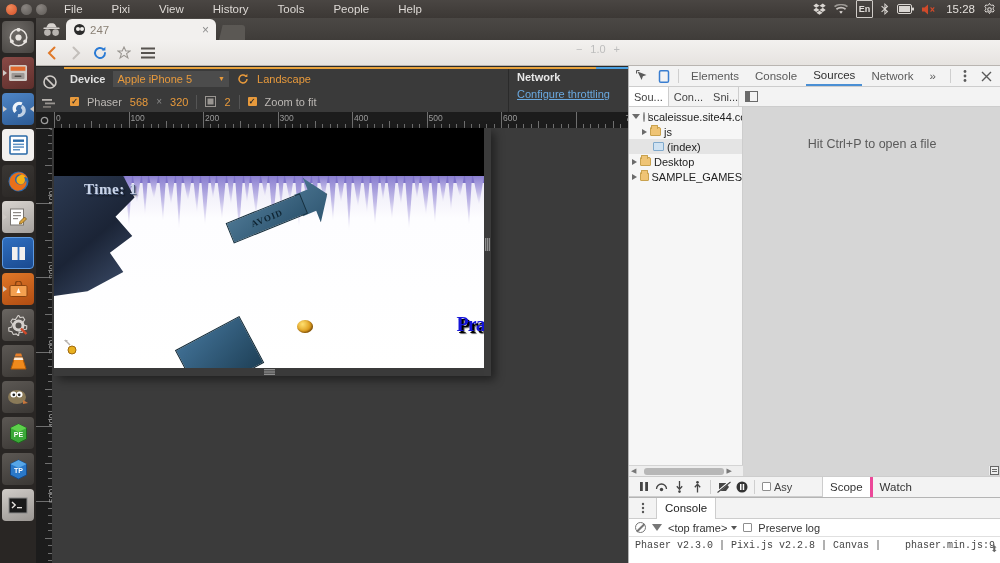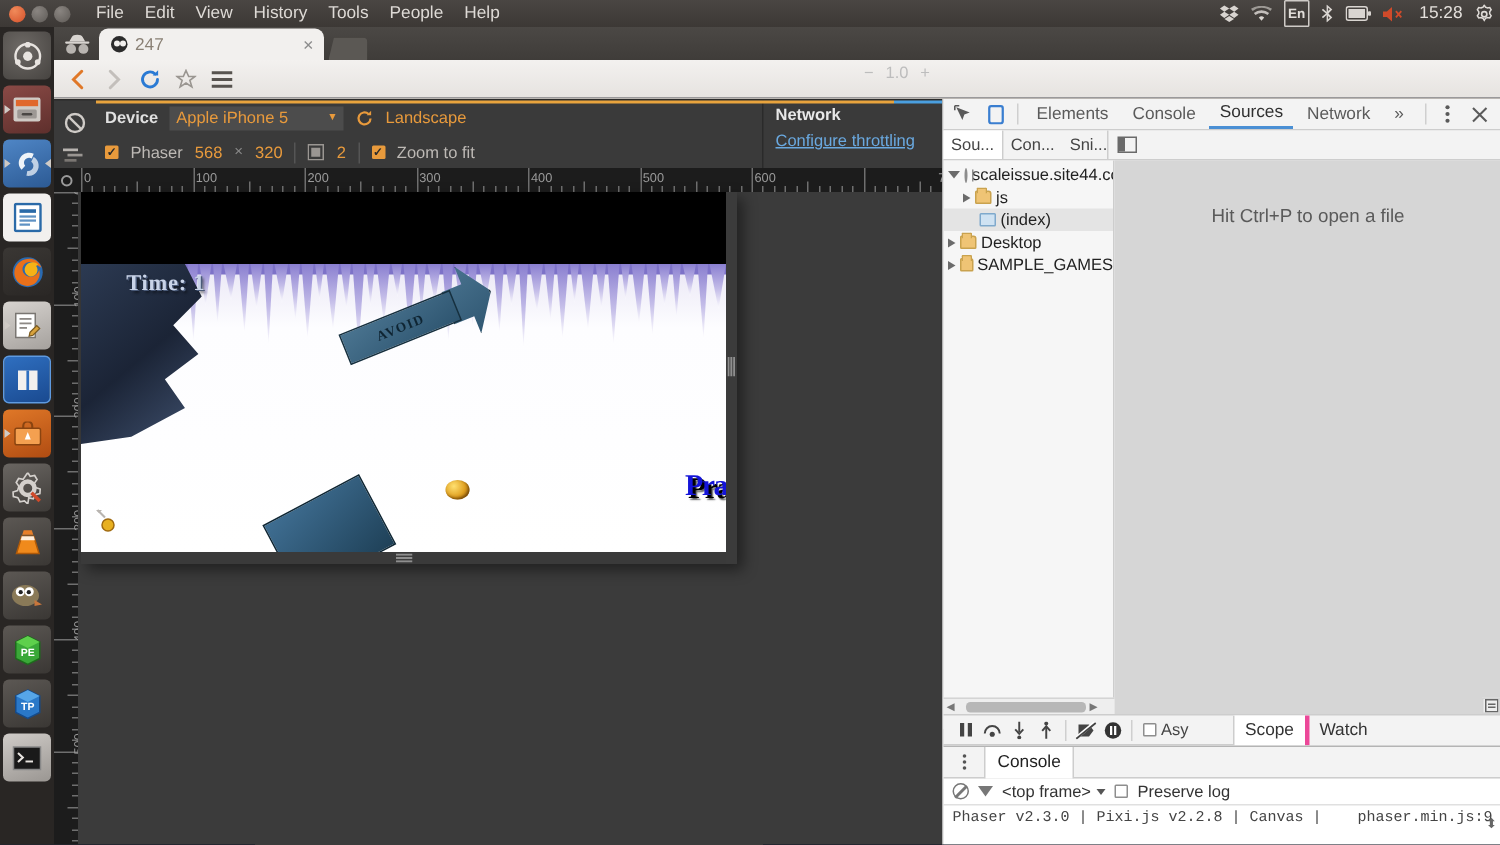--- a/index.html
+++ b/index.html
@@ -20,21 +20,21 @@
     color:#dedad6; font-size:11.5px;
     z-index:50;
   }
   .win-btns { display:flex; align-items:center; gap:4px; padding:0 7px 0 6px; }
   .wb { width:11px; height:11px; border-radius:50%; position:relative; }
   .wb.close { background:radial-gradient(circle at 35% 30%,#f08a5a,#d4502a); }
   .wb.min  { background:radial-gradient(circle at 35% 30%,#8a8581,#5e5a56); }
   .wb.max  { background:radial-gradient(circle at 35% 30%,#8a8581,#5e5a56); }
   .wb::after{ content:''; position:absolute; inset:3px; border-radius:1px; }
   .wb.close::after { background:none; }
-  #menu-items { display:flex; align-items:flex-start; gap:14px; margin-left:10px; }
+  #menu-items { display:flex; align-items:flex-start; gap:29px; margin-left:10px; }
   #menu-items span { cursor:default; white-space:nowrap; }
   #tray { position:absolute; right:4px; top:0; height:18px; display:flex; align-items:center; gap:8px; }
   .tray-ico { display:flex; align-items:center; justify-content:center; height:18px; }
   #clock { font-size:11.5px; color:#e4e0dc; }
 
   
   #launcher {
     position:absolute; left:0; top:18px; width:36px; height:545px;
     background:rgba(40,37,35,0.94);
     z-index:40;
@@ -245,21 +245,21 @@
 <body>
 
 <div id="top-panel">
   <div class="win-btns">
     <div class="wb close"></div>
     <div class="wb min"></div>
     <div class="wb max"></div>
   </div>
   <div id="menu-items">
     <span>File</span>
-    <span>Edit</span>
+    <span>Pixi</span>
     <span>View</span>
     <span>History</span>
     <span>Tools</span>
     <span>People</span>
     <span>Help</span>
   </div>
   <div id="tray">
     <span class="tray-ico">
       <svg width="13" height="12" viewBox="0 0 13 12">
           <path d="M3.2 0.6L0.3 2.7l2.9 2.1L6.5 2.7zM9.8 0.6L6.5 2.7l3.3 2.1 2.9-2.1zM0.3 6.9l2.9 2.1 3.3-2.1L3.2 4.8zM9.8 4.8L6.5 6.9l3.3 2.1 2.9-2.1zM3.3 9.7l3.2 2 3.2-2-3.2-2z" fill="#d9d5d1"></path>

